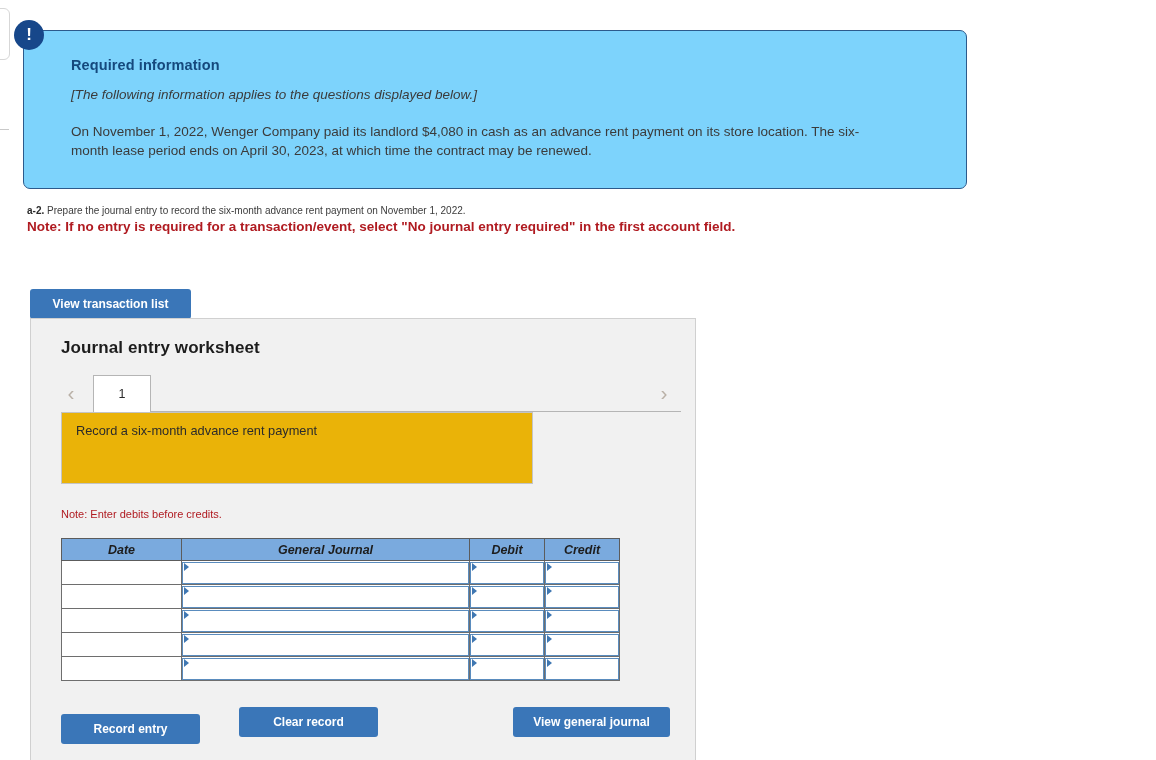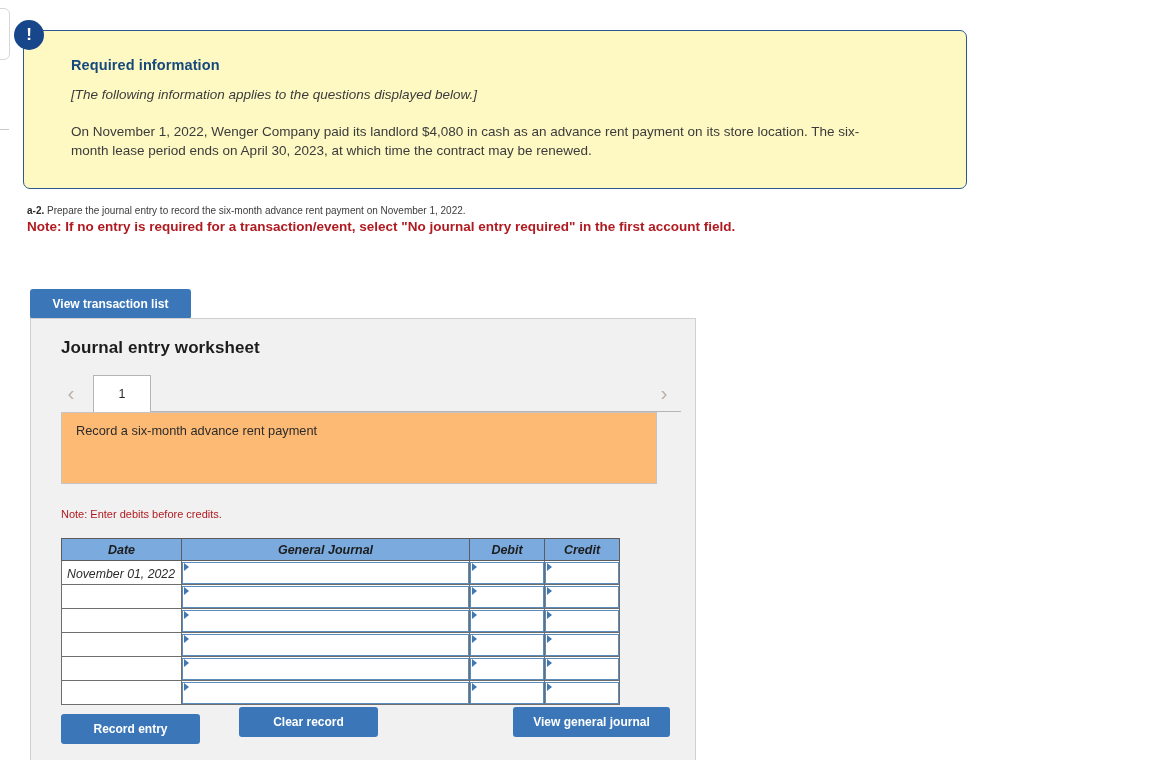--- a/index.html
+++ b/index.html
@@ -23,21 +23,21 @@
     position: absolute; left: 0px; top: 129px;
     width: 9px; height: 1px; background: #c9c9c9;
   }
 
   
   .callout {
     position: absolute; left: 23px; top: 30px;
     width: 944px; height: 159px;
     border: 1px solid #2c5a8c;
     border-radius: 7px;
-    background: #fef9c3;
+    background: #7dd3fc;
   }
   .callout-badge {
     position: absolute; left: 14px; top: 20px;
     width: 30px; height: 30px; border-radius: 50%;
     background: #17478a;
     color: #ffffff;
     font-size: 17px; font-weight: bold;
     line-height: 30px; text-align: center;
     z-index: 3;
   }
@@ -114,22 +114,22 @@
     line-height: 36px; text-align: center; cursor: pointer;
   }
   .tab-underline {
     position: absolute; left: 90px; top: 36px;
     width: 530px; height: 1px; background: #b5b5b5;
   }
 
   
   .descbox {
     position: absolute; left: 30px; top: 93px;
-    width: 596px; height: 72px;
-    background: #fdba74; border: 1px solid #c4c4c4;
+    width: 472px; height: 72px;
+    background: #eab308; border: 1px solid #c4c4c4;
   }
   .descbox span {
     display: block; padding: 10px 0 0 14px;
     font-size: 12.8px; color: #2b2b2b;
   }
   .ws-note {
     position: absolute; left: 30px; top: 189px;
     font-size: 11px; color: #b01b21;
   }
 
@@ -229,43 +229,20 @@
         <tr>
           <th class="col-date">Date</th>
           <th class="col-gj">General Journal</th>
           <th class="col-debit">Debit</th>
           <th class="col-credit">Credit</th>
         </tr>
       </thead>
       <tbody>
         <tr>
           <td class="col-date">
-            <span class="date-cell">November 01, 2022</span>
-          </td>
-          <td class="col-gj">
-            <div class="sel">
-              <span class="arrow"></span>
-              <span class="val"></span>
-            </div>
-          </td>
-          <td class="col-debit">
-            <div class="sel">
-              <span class="arrow"></span>
-              <span class="val"></span>
-            </div>
-          </td>
-          <td class="col-credit">
-            <div class="sel">
-              <span class="arrow"></span>
-              <span class="val"></span>
-            </div>
-          </td>
-        </tr>
-        <tr>
-          <td class="col-date">
             <span class="date-cell"></span>
           </td>
           <td class="col-gj">
             <div class="sel">
               <span class="arrow"></span>
               <span class="val"></span>
             </div>
           </td>
           <td class="col-debit">
             <div class="sel">

